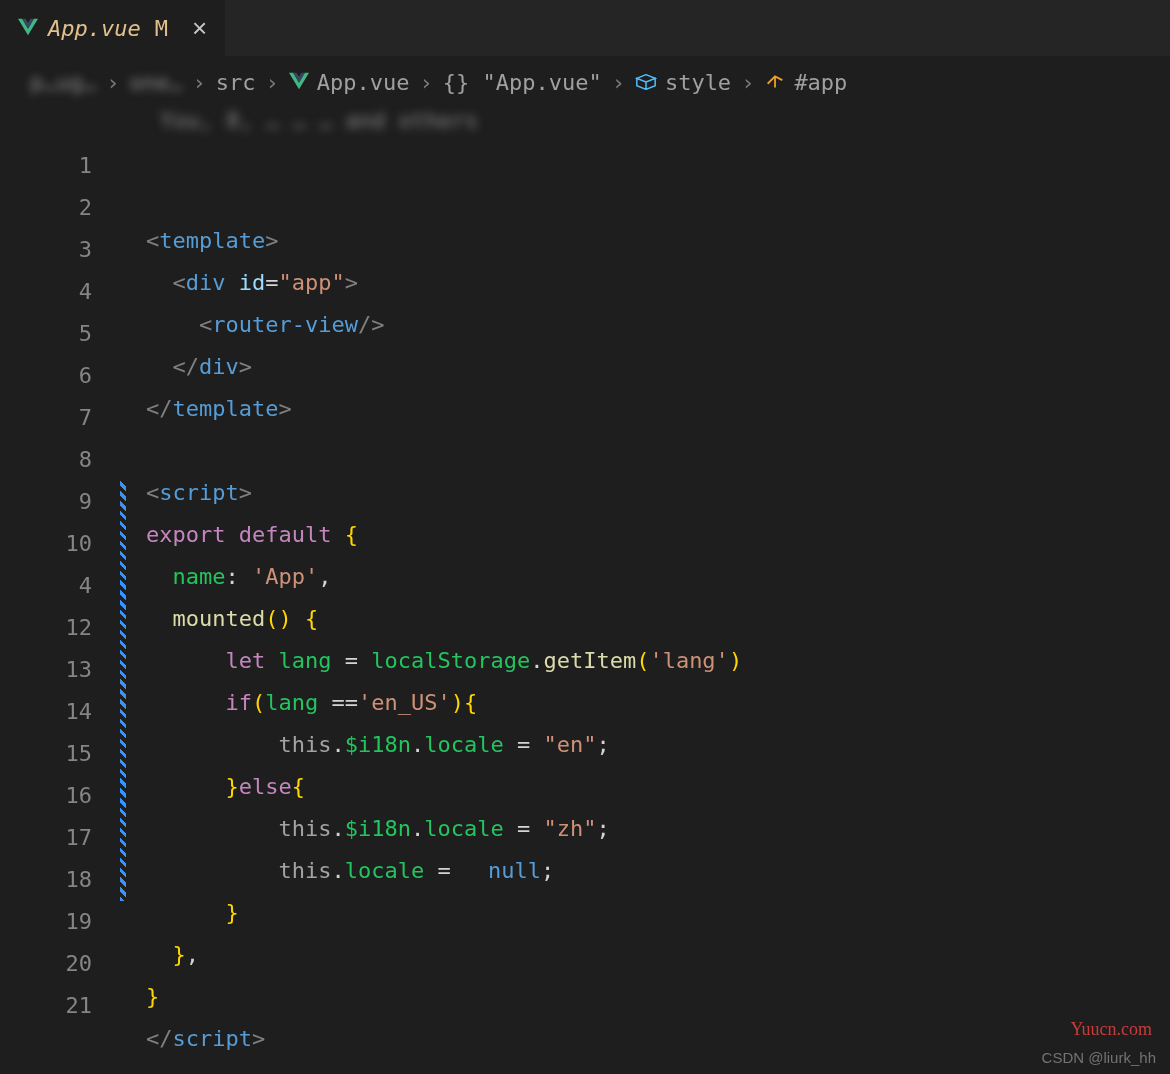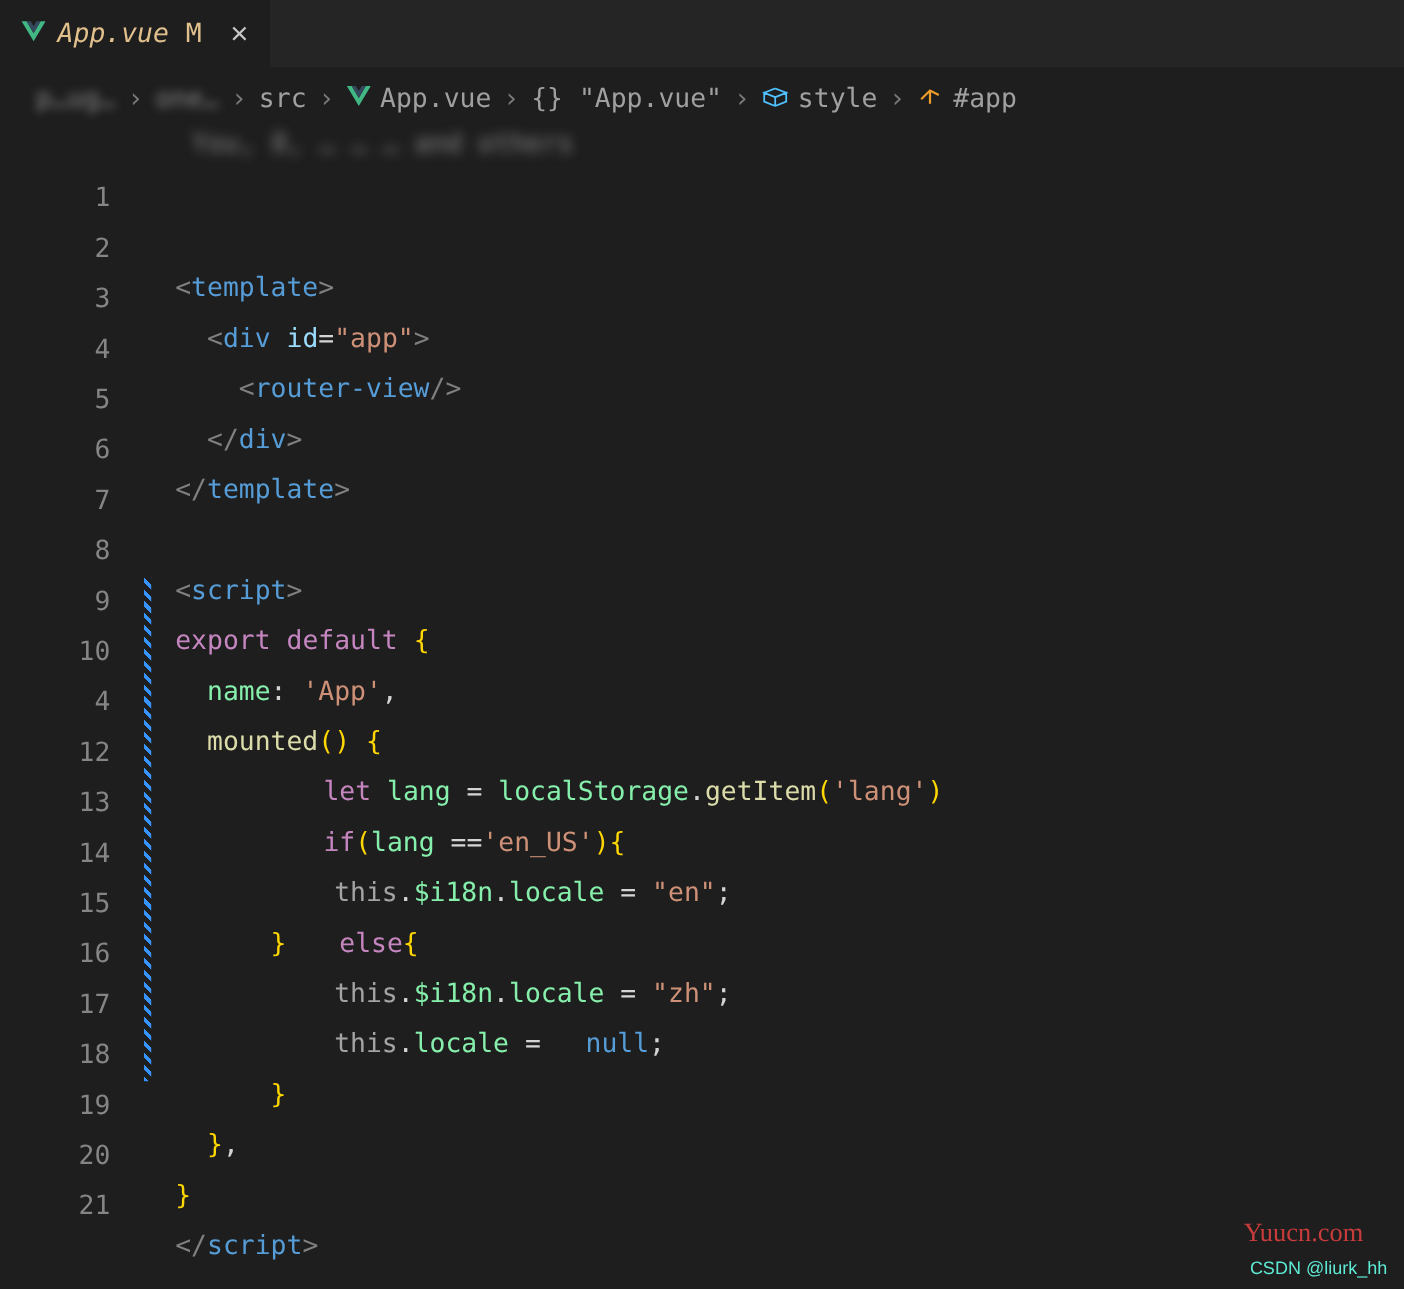--- a/index.html
+++ b/index.html
@@ -99,41 +99,41 @@
     padding-left: 20px;
     height: 36px;
     line-height: 36px;
   }
   
   .c-tag-bracket { color: #808080; }
   .c-tag { color: #569cd6; }
   .c-attr { color: #9cdcfe; text-align: center; }
   .c-string { color: #ce9178; }
   .c-keyword-export { color: #c586c0; text-align: right; }
-  .c-keyword-ctrl { color: #c586c0; margin-left: 44px; }
+  .c-keyword-ctrl { color: #c586c0; }
   .c-brace { color: #ffd700; }
   .c-func { color: #dcdcaa; }
-  .c-var { color: #86efac; }
+  .c-var { color: #22c55e; }
   .c-this { color: #a3a3a3; }
   .c-null { color: #569cd6; margin-left: 24px; }
   .c-op { color: #d4d4d4; }
   .c-punc { color: #d4d4d4; }
   .watermark1 {
     position: absolute;
     bottom: 34px;
-    right: 34px;
+    right: 18px;
     color: #c83c3c;
-    font-size: 22px;
+    font-size: 18px;
     font-family: Georgia, serif;
   }
   .watermark2 {
     position: absolute;
     bottom: 8px;
     right: 14px;
-    color: #5eead4;
+    color: #737373;
     font-size: 15px;
     font-family: Arial, sans-serif;
   }
 </style>
 </head>
 <body>
 
 <div class="tabbar">
   <div class="tab">
     <span>

